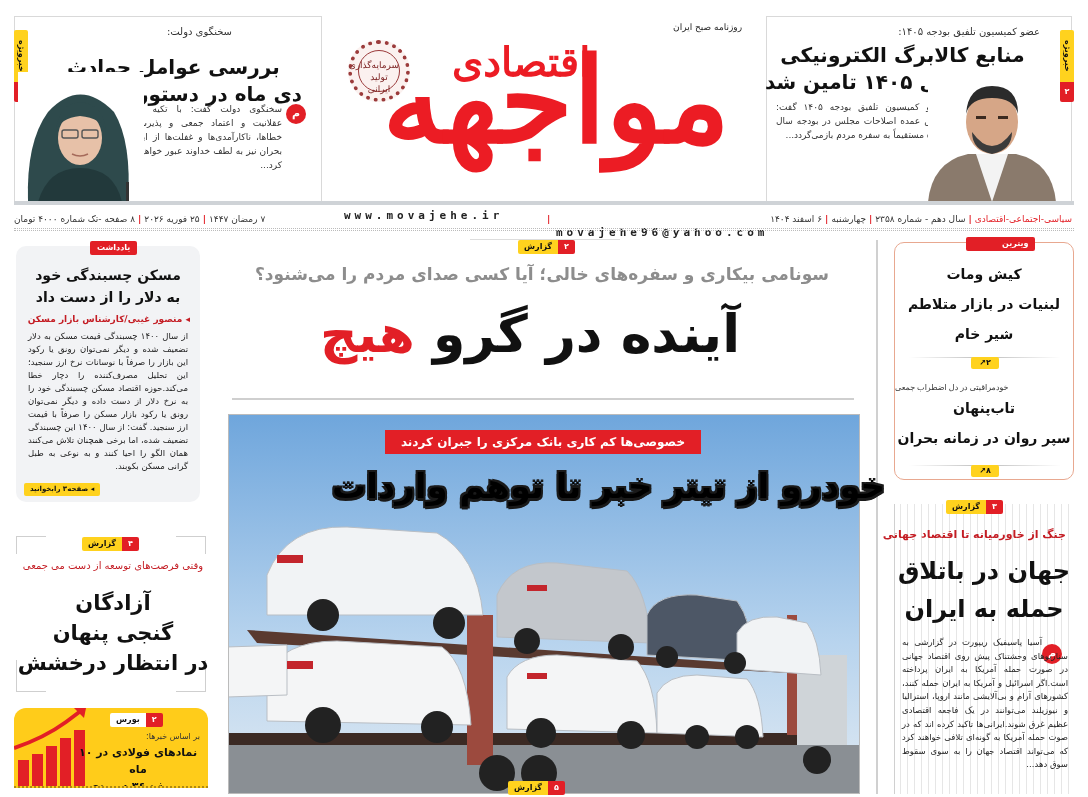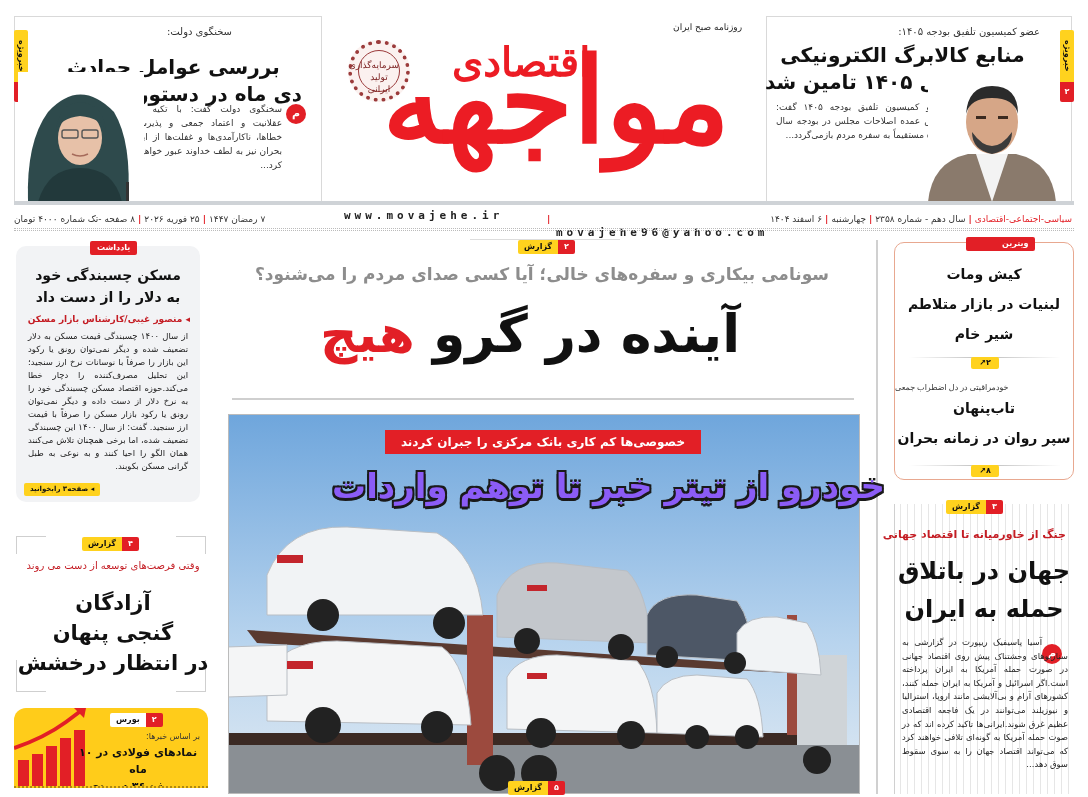--- a/index.html
+++ b/index.html
@@ -64,21 +64,21 @@
 
   
   .center-topline { position: absolute; left: 470px; top: 239px; width: 150px; height: 1px; background: #ddd; }
   .center-kicker { position: absolute; left: 232px; width: 620px; top: 264px; text-align: center; font-weight: bold; font-size: 17px; color: #8d8d8d; white-space: nowrap; }
   .center-headline { position: absolute; left: 220px; width: 620px; top: 298px; text-align: center; font-weight: bold; font-size: 52px; line-height: 72px; color: #111; white-space: nowrap; }
   .center-headline .accent { color: #e21f26; }
   .center-rule { position: absolute; left: 232px; top: 398px; width: 622px; height: 2px; background: #cfcfcf; }
 
   .photo-block { position: absolute; left: 228px; top: 414px; width: 632px; height: 380px; overflow: hidden; border: 1px solid #bbb; }
   .photo-red-kicker { position: absolute; left: 385px; top: 430px; width: 316px; height: 24px; background: #e21f26; color: #fff; font-weight: bold; font-size: 12px; line-height: 24px; text-align: center; white-space: nowrap; }
-  .photo-headline { position: absolute; left: 230px; width: 757px; top: 462px; text-align: center; font-weight: bold; font-size: 34px; line-height: 48px; color: #8b5cf6; white-space: nowrap;
+  .photo-headline { position: absolute; left: 230px; width: 757px; top: 462px; text-align: center; font-weight: bold; font-size: 34px; line-height: 48px; color: #000000; white-space: nowrap;
     text-shadow: -2px -2px 0 #1a1a1a, 2px -2px 0 #1a1a1a, -2px 2px 0 #1a1a1a, 2px 2px 0 #1a1a1a, 0 3px 0 #1a1a1a; }
 
   
   .col-divider { position: absolute; width: 2px; background: #d0d0d0; }
   .vitrin-card { position: absolute; left: 894px; top: 242px; width: 180px; height: 238px; border: 1px solid #e8a890; border-radius: 10px; background: #fff; }
   .vitrin-h { position: absolute; left: 0; width: 100%; text-align: center; font-weight: bold; font-size: 14px; line-height: 30px; color: #111; white-space: nowrap; }
   .vitrin-kicker { position: absolute; left: 0; width: 100%; top: 140px; text-align: left; font-size: 8px; color: #333; font-family: Liberation Serif, serif; }
   .vitrin-sep { position: absolute; left: 14px; width: 152px; height: 1px; background: linear-gradient(to right, #fff, #bbb, #fff); }
   .page-chip { position: absolute; left: 76px; width: 28px; height: 12px; background: #ffd21e; font-size: 8px; font-weight: bold; text-align: center; line-height: 12px; border-radius: 2px; }
 
@@ -177,21 +177,21 @@
 <div class="tag-red" style="left:90px; top:241px;"><span>یادداشت</span></div>
 
 <div class="bracket" style="left:16px; top:536px; width:30px; height:18px; border-width:1px 0 0 1px;"></div>
 <div class="bracket" style="left:176px; top:536px; width:30px; height:18px; border-width:1px 1px 0 0;"></div>
 <div class="bracket" style="left:16px; top:660px; width:30px; height:32px; border-width:0 0 1px 1px;"></div>
 <div class="bracket" style="left:176px; top:660px; width:30px; height:32px; border-width:0 1px 1px 0;"></div>
 <div class="tag" style="left:82px; top:537px;">
   <span class="num">۴</span>
   <span class="lbl">گزارش</span>
 </div>
-<div class="azad-kicker">وقتی فرصت‌های توسعه از دست می روند</div>
+<div class="azad-kicker">وقتی فرصت‌های توسعه از دست می جمعی</div>
 <div class="azad-title">
   <div>آزادگان</div>
   <div>گنجی پنهان</div>
   <div>در انتظار درخشش</div>
 </div>
 
 <div class="bourse-card">
   <div class="bar" style="left:4px; height:26px;"></div>
   <div class="bar" style="left:18px; height:32px;"></div>
   <div class="bar" style="left:32px; height:40px;"></div>

